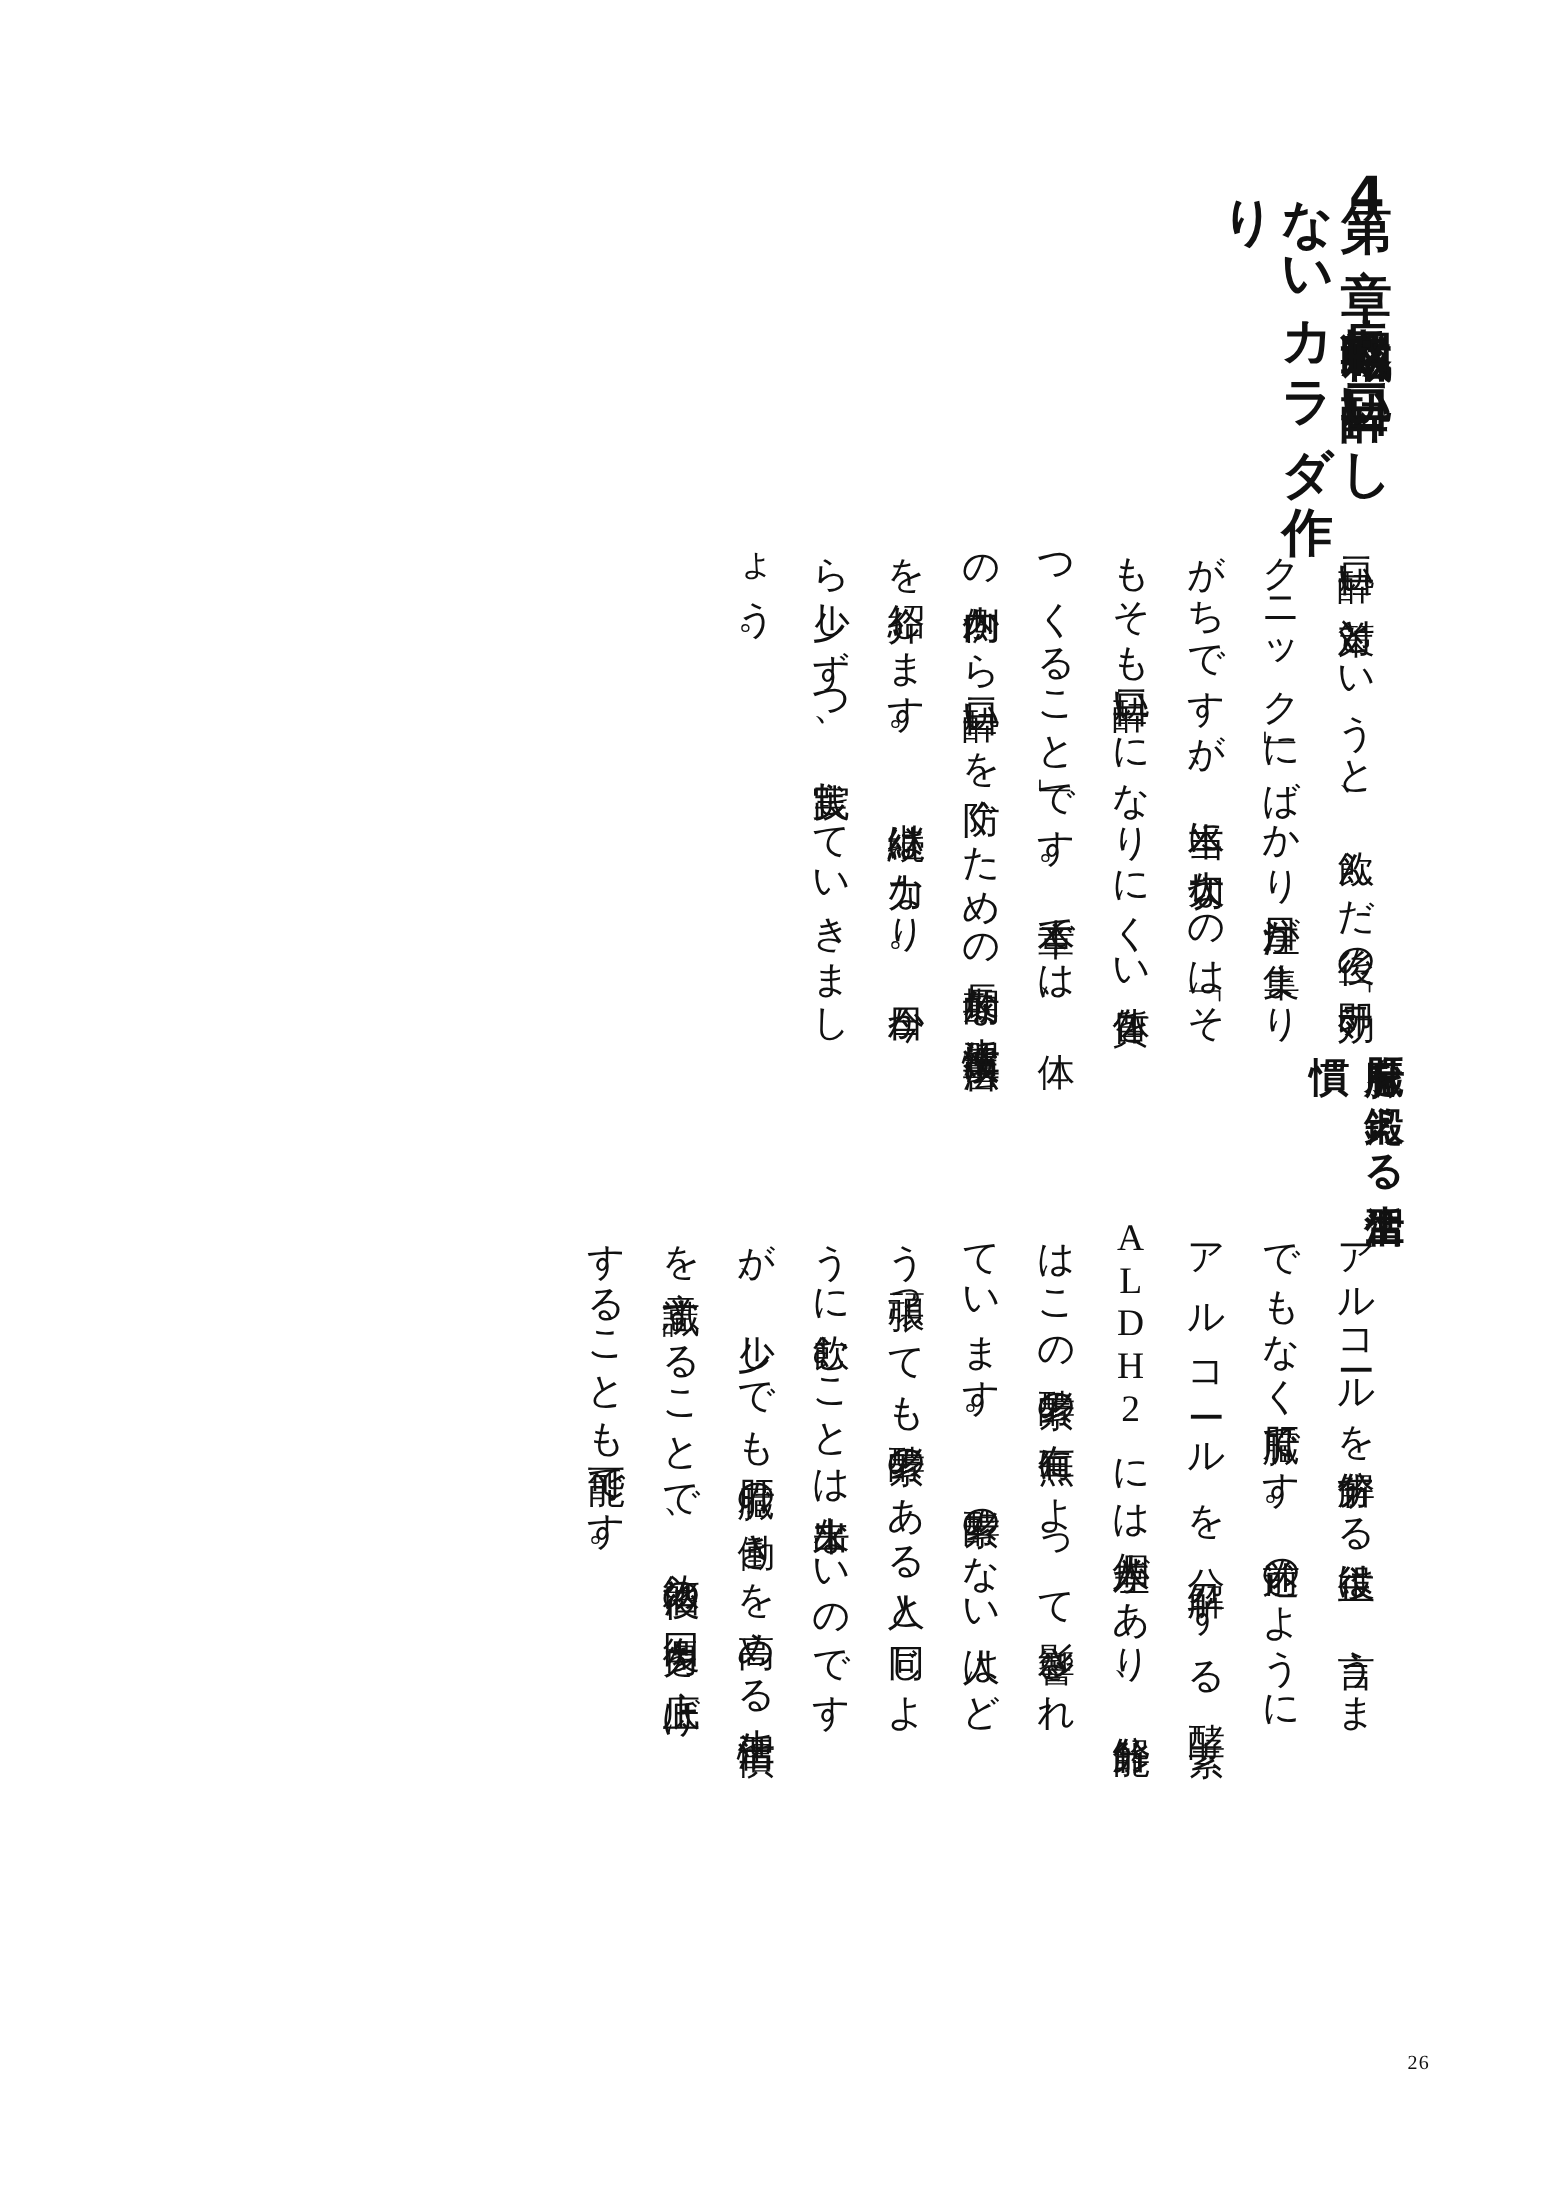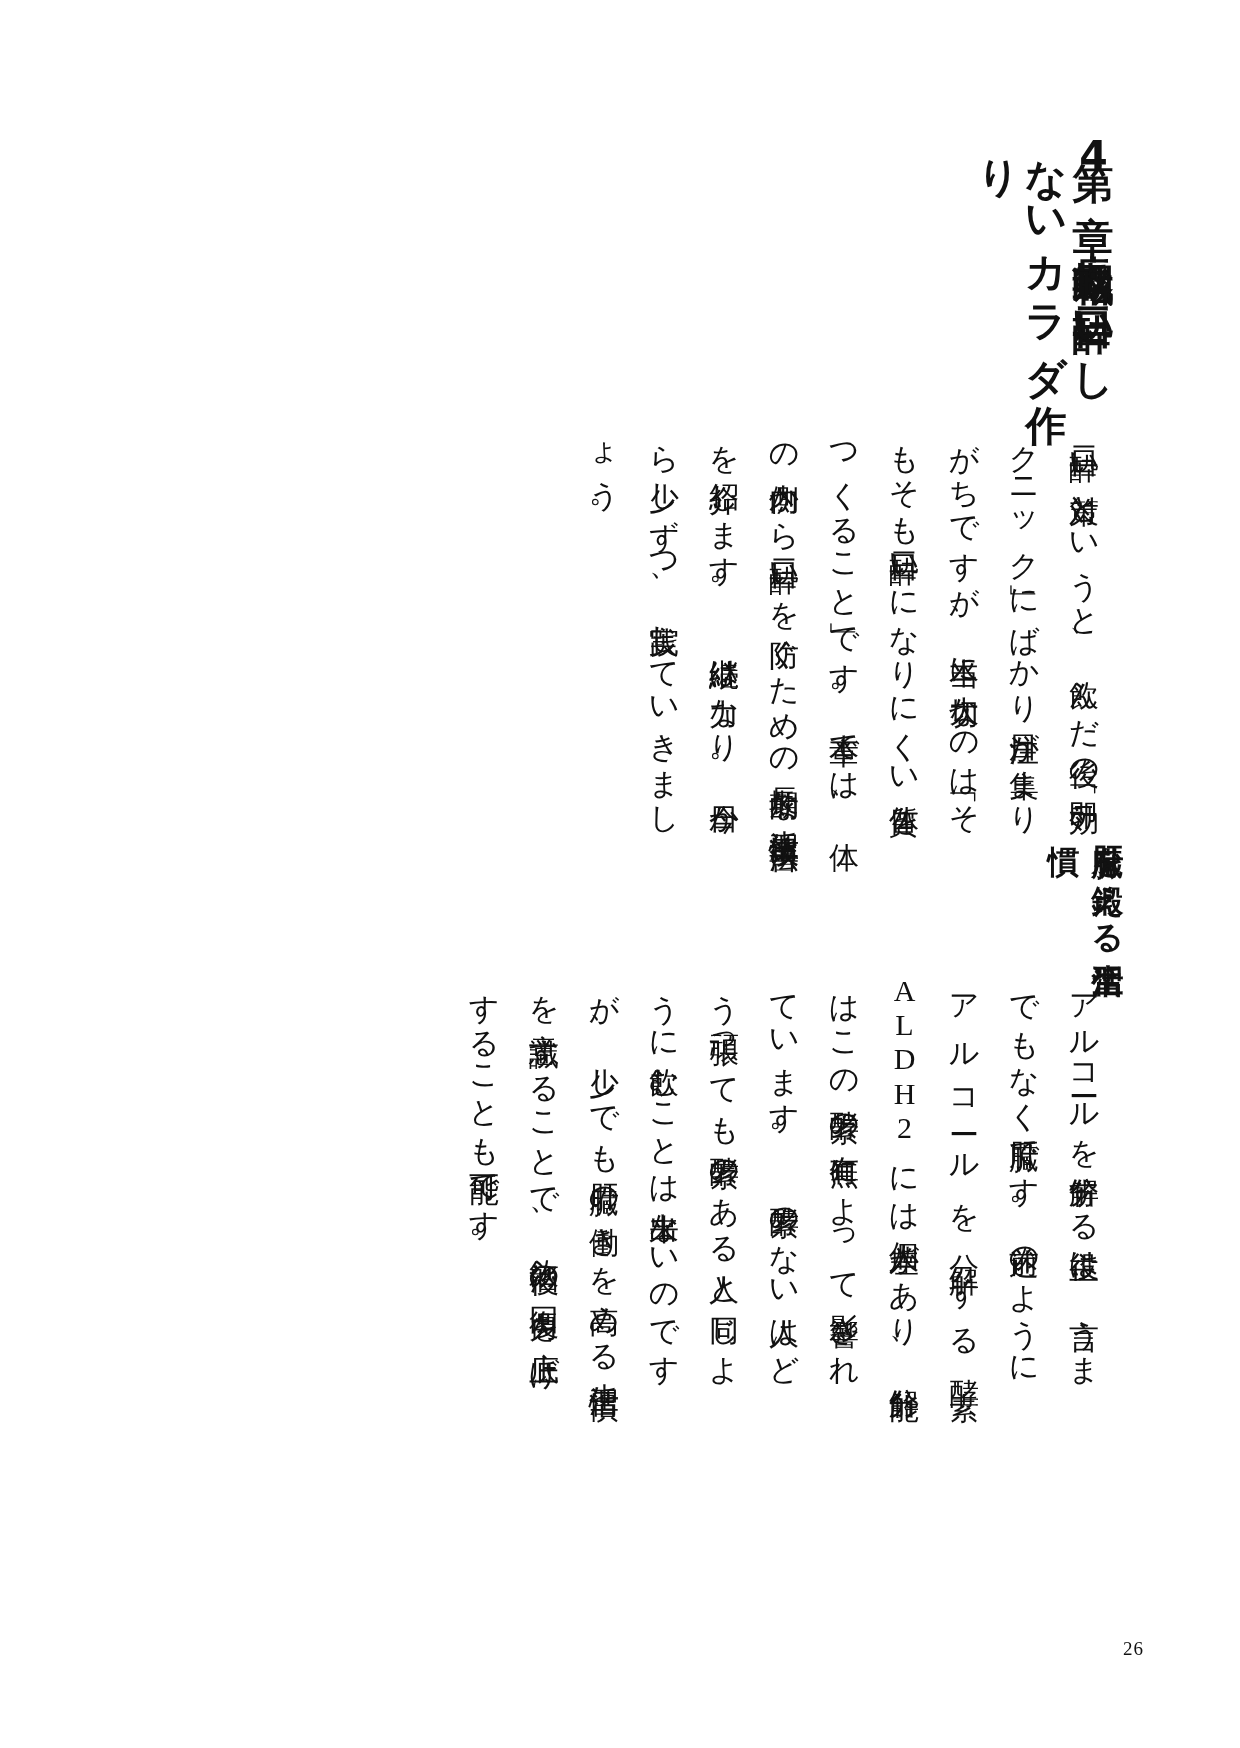--- a/index.html
+++ b/index.html
@@ -72,21 +72,21 @@
     margin-right: 14px;
   }
 
   .gap-sm { width: 10px; }
   .gap-md { width: 22px; }
 
   .page-number {
     position: absolute;
     bottom: 88px;
     right: 96px;
-    font-size: 19px;
+    font-size: 16px;
     font-family: "Liberation Serif", "DejaVu Serif", serif;
     color: #111111;
     letter-spacing: 1px;
   }
 </style>
 </head>
 <body>
 
 <div class="page">
 

